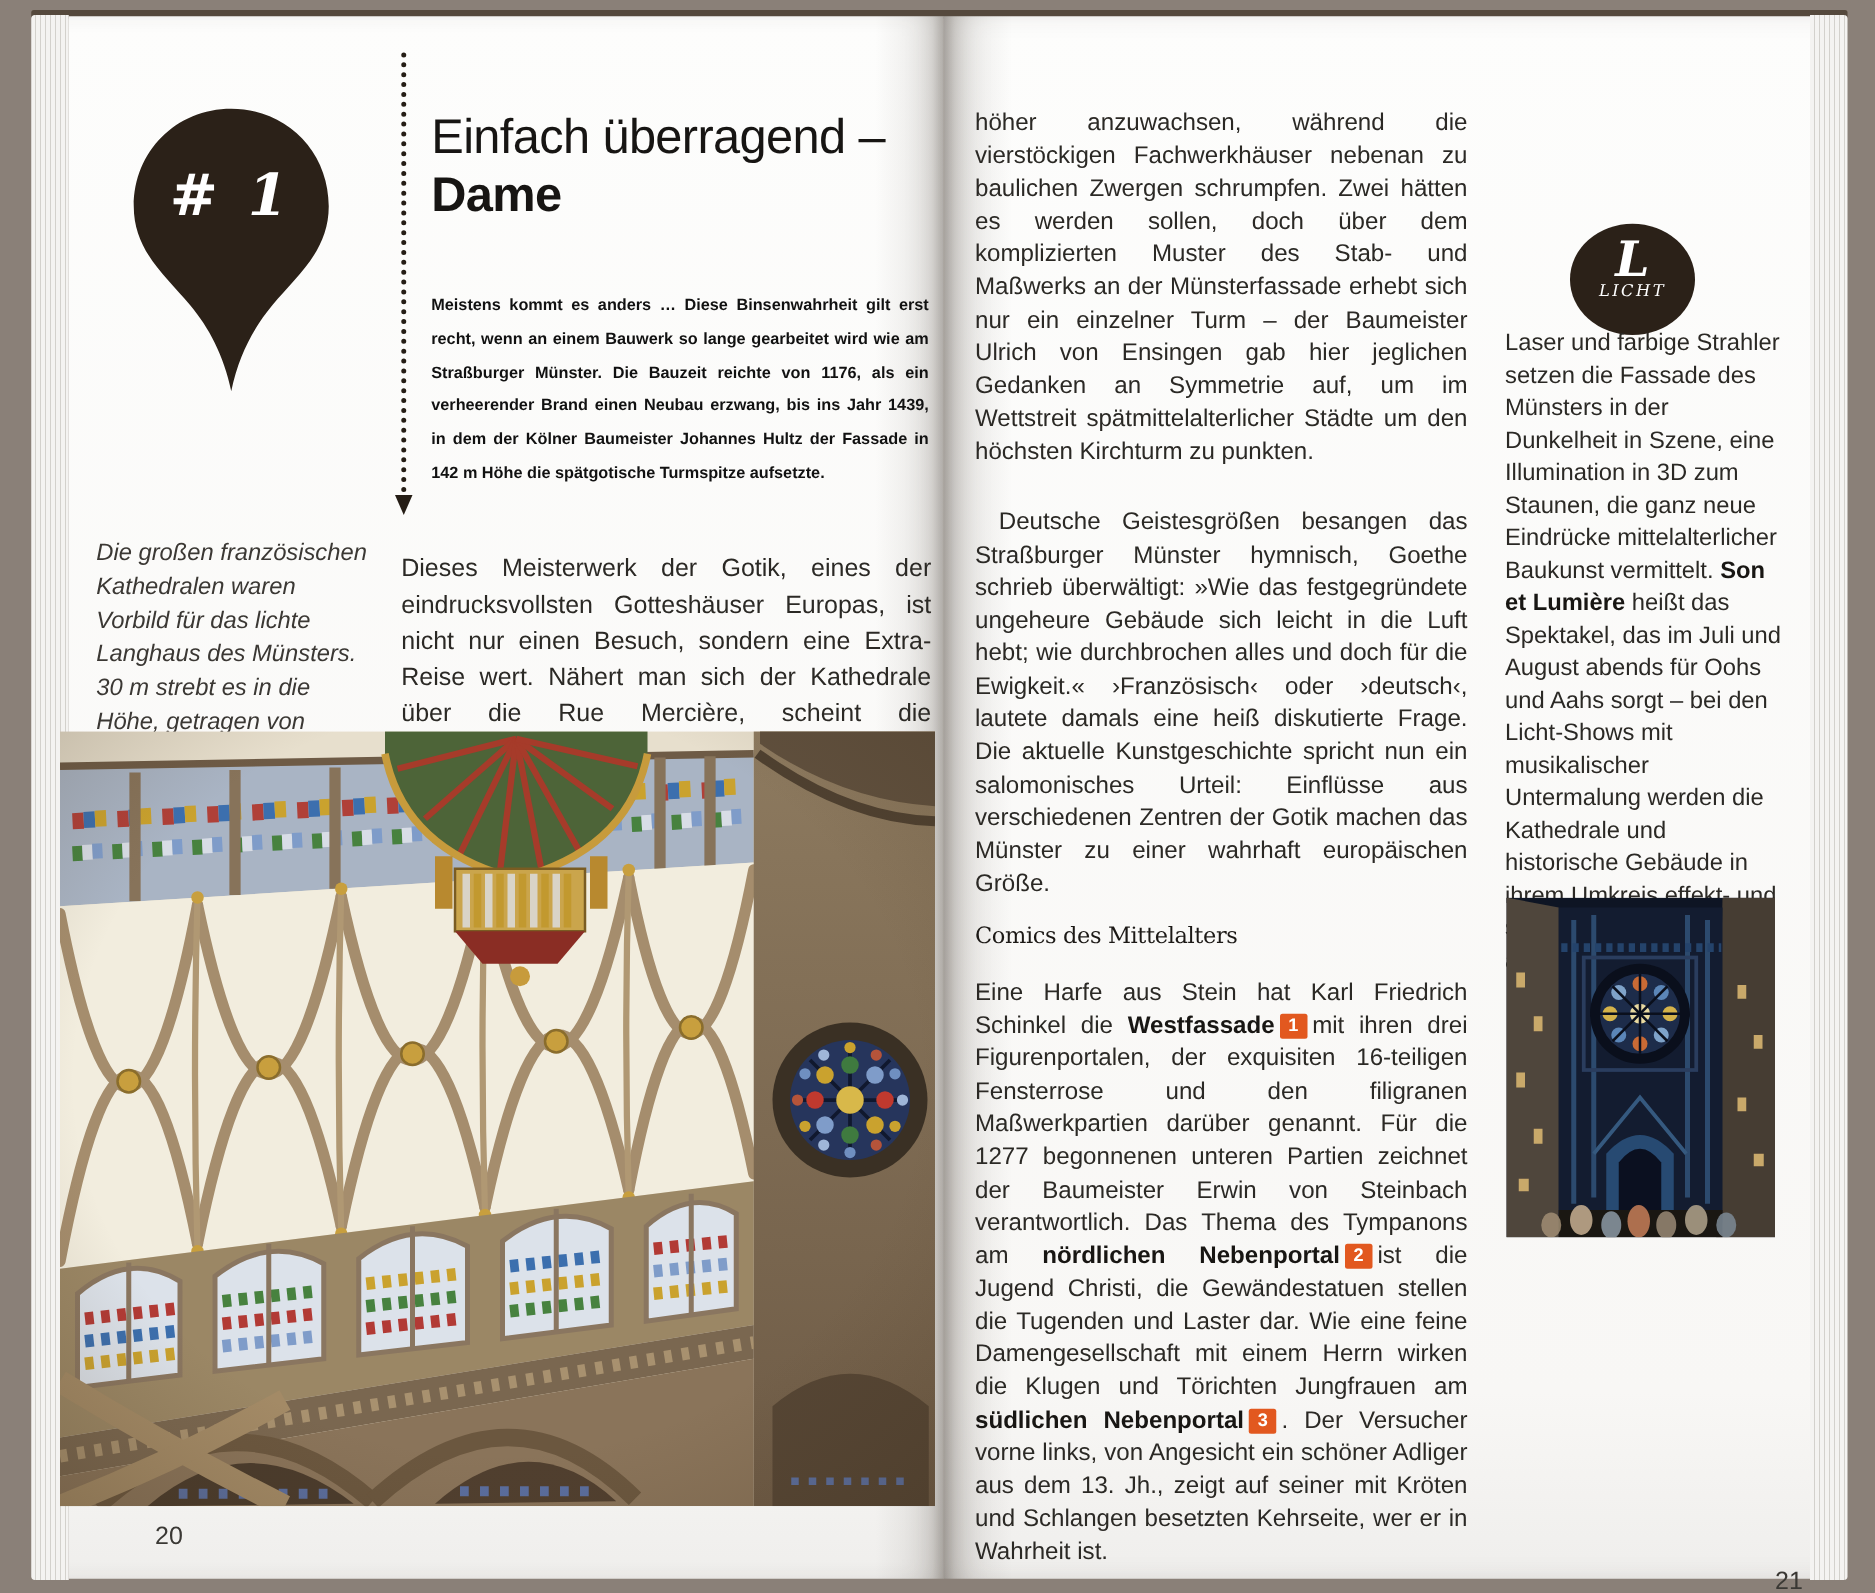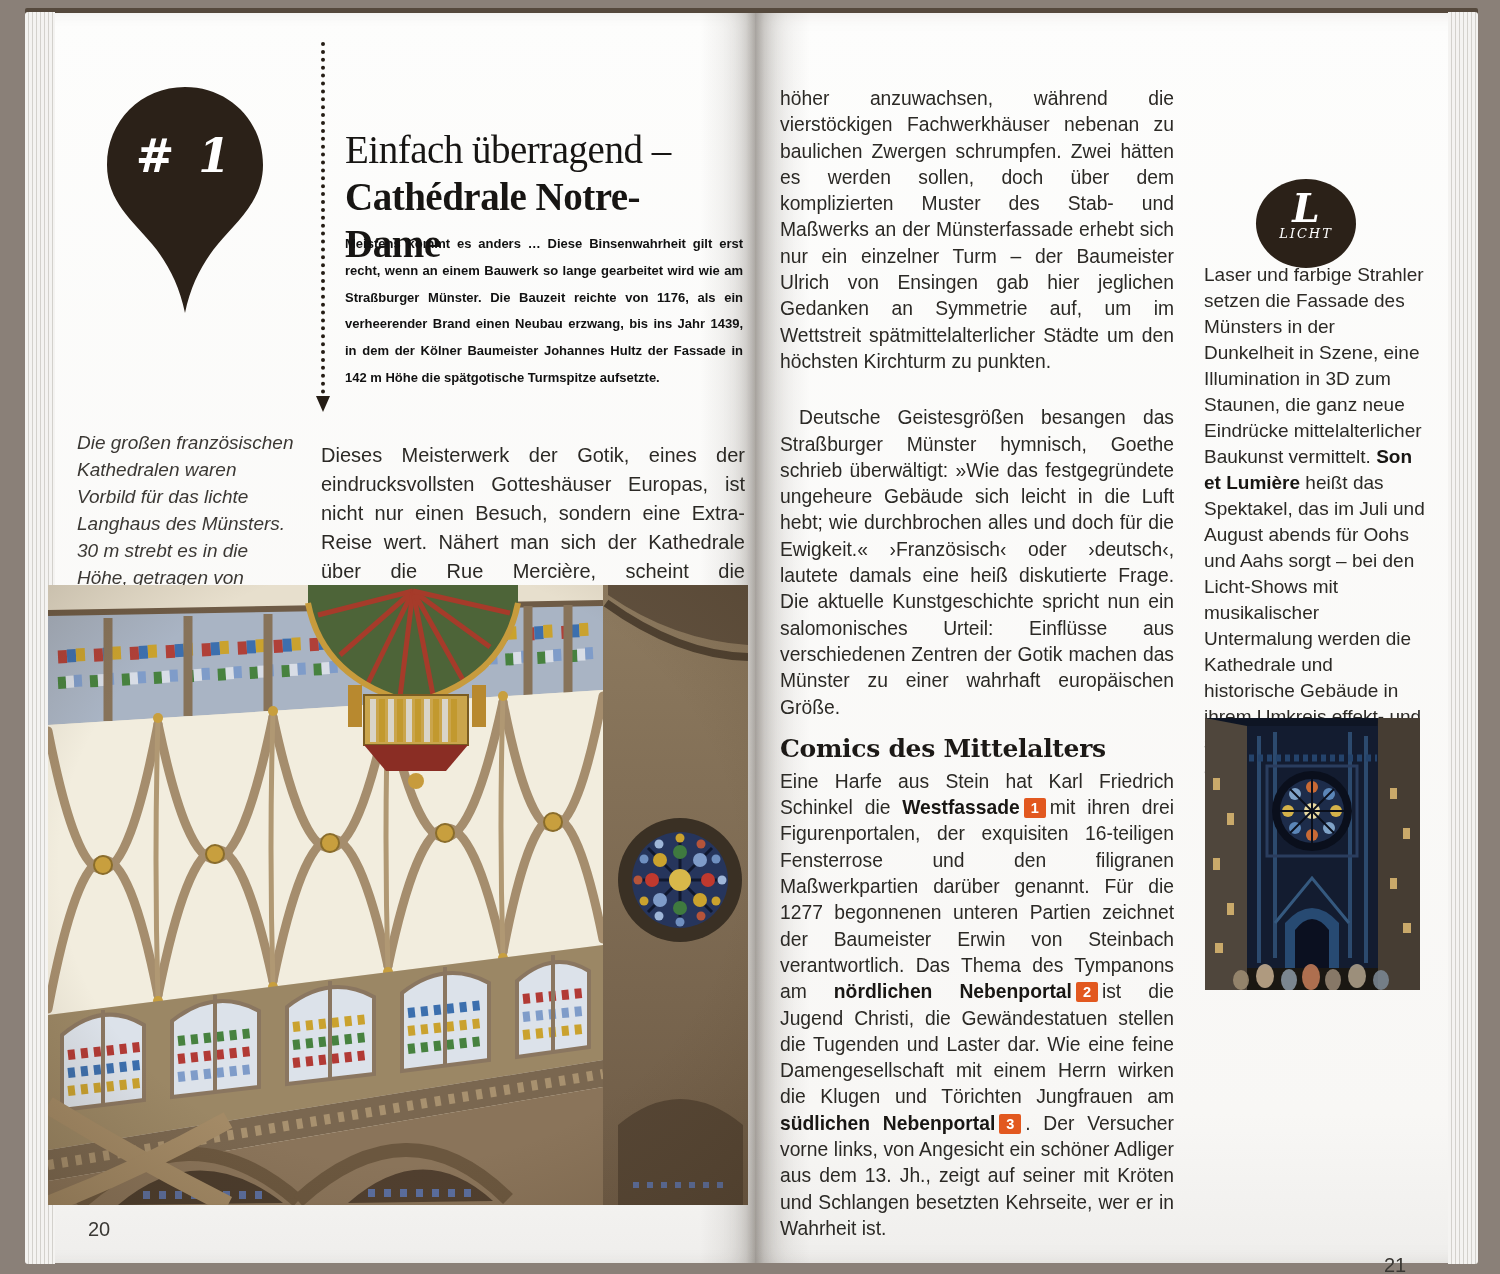--- a/index.html
+++ b/index.html
@@ -25,42 +25,42 @@
 
   
   .pin-wrap{left:105px;top:85px;width:160px;height:232px;}
   .pin-wrap svg{position:absolute;inset:0;}
   .pin-label{position:absolute;left:0;top:44px;width:160px;text-align:center;
     color:#fff;font-family:"DejaVu Serif",serif;font-style:italic;font-size:46px;font-weight:600;letter-spacing:4px;}
   .dotted-arrow{left:316px;top:42px;width:14px;height:376px;}
   .dotted-arrow .line{position:absolute;left:5px;top:0;height:352px;border-left:4px dotted #251d15;}
   .dotted-arrow .head{position:absolute;left:0;top:354px;width:0;height:0;
     border-left:7px solid transparent;border-right:7px solid transparent;border-top:16px solid #251d15;}
-  .title-block{left:345px;top:86px;width:404px;font-family:Liberation Serif, serif;font-size:39px;line-height:47px;color:#171513;letter-spacing:-.5px;margin-top:40px;}
+  .title-block{left:345px;top:86px;width:404px;font-family:Liberation Sans, sans-serif;font-size:39px;line-height:47px;color:#171513;letter-spacing:-.5px;}
   .title-block .t1{font-weight:400;}
   .title-block .t2{font-weight:700;}
   .lead{left:345px;top:231px;width:398px;font-size:13px;line-height:26.8px;font-weight:700;color:#111;
     text-align:justify;}
   .photo-caption{left:77px;top:429px;width:222px;font-style:italic;font-size:19px;line-height:27px;color:#3b3834;}
   .body-left{left:321px;top:441px;width:424px;font-size:20px;line-height:29px;text-align:justify;color:#2b2925;}
   .main-photo{left:48px;top:585px;width:700px;height:620px;overflow:hidden;}
   .main-photo svg{display:block;width:100%;height:100%;}
-  .pageno{font-size:20px;color:#3a3834;}
+  .pageno{font-size:20px;color:#3a3834;margin-left:36px;}
   .pageno.p20{left:88px;top:1218px;}
   .pageno.p21{left:1384px;top:1254px;}
 
   
   .running-head{left:850px;top:28px;width:572px;text-align:right;font-family:"DejaVu Serif",serif;
     font-size:23px;font-weight:700;color:#14110e;}
   .running-head .num{font-style:italic;margin-left:10px;font-weight:700;}
   .col1{left:780px;top:86px;width:394px;font-size:19.3px;line-height:26.3px;text-align:justify;color:#2b2925;}
   .col1 p{margin:0;}
   .col1 p.indent{text-indent:19px;margin-top:30px;}
-  .col1 h2{font-family:"DejaVu Serif",serif;font-size:25px;line-height:30px;font-weight:700;color:#1c1916;
-    margin:13px 0 5px 0;text-align:left;letter-spacing:-.3px;}
+  .col1 h2{font-family:"DejaVu Serif",serif;font-size:18px;line-height:30px;font-weight:400;color:#1c1916;
+    margin:13px 0 18px 0;text-align:left;letter-spacing:-.3px;}
   .bold{font-weight:700;color:#181613;}
   .num-badge{display:inline-block;min-width:20px;height:20px;line-height:20px;padding:0 1px;margin:0 4px;
     background:var(--orange,#e2581f);color:#fff;font-weight:700;font-size:14.5px;text-align:center;
     border-radius:2px;vertical-align:1px;}
   .licht-badge{left:1256px;top:179px;width:100px;height:89px;background:var(--dark,#2b2118);border-radius:50%;
     color:#fff;text-align:center;font-family:"DejaVu Serif",serif;}
   .licht-badge .big-l{display:block;margin-top:9px;font-size:39px;line-height:40px;font-style:italic;font-weight:600;}
   .licht-badge .small{display:block;margin-top:-2px;font-size:13px;font-weight:400;font-style:italic;letter-spacing:2px;}
   .sidebar-text{left:1204px;top:262px;width:224px;font-size:19px;line-height:26px;color:#2b2925;}
   .night-photo{left:1205px;top:718px;width:215px;height:272px;overflow:hidden;}
@@ -84,21 +84,20 @@
     <div class="pin-label"># 1</div>
   </div>
 
   <div class="abs dotted-arrow">
     <div class="line"></div>
       <div class="head"></div>
   </div>
 
   <div class="abs title-block">
     <span class="t1" style="display:block">Einfach überragend –</span>
-    <span class="t2" style="display:block">Cathédrale Notre-</span>
     <span class="t2" style="display:block">Dame</span>
   </div>
 
   <div class="abs lead">Meistens kommt es anders … Diese Binsenwahrheit gilt erst recht, wenn an einem Bauwerk so lange gearbeitet wird wie am Straßburger Münster. Die Bauzeit reichte von 1176, als ein verheerender Brand einen Neubau erzwang, bis ins Jahr 1439, in dem der Kölner Baumeister Johannes Hultz der Fassade in 142 m Höhe die spätgotische Turmspitze aufsetzte.</div>
 
   <div class="abs photo-caption">Die großen französischen Kathedralen waren Vorbild für das lichte Langhaus des Münsters. 30 m strebt es in die Höhe, getragen von Bündeln zarter Säulen.</div>
 
   <div class="abs body-left">Dieses Meisterwerk der Gotik, eines der eindrucksvollsten Gotteshäuser Europas, ist nicht nur einen Besuch, sondern eine Extra-Reise wert. Nähert man sich der Kathedrale über die Rue Mercière, scheint die Kirchenfassade immer</div>
 
   <div class="abs main-photo">

